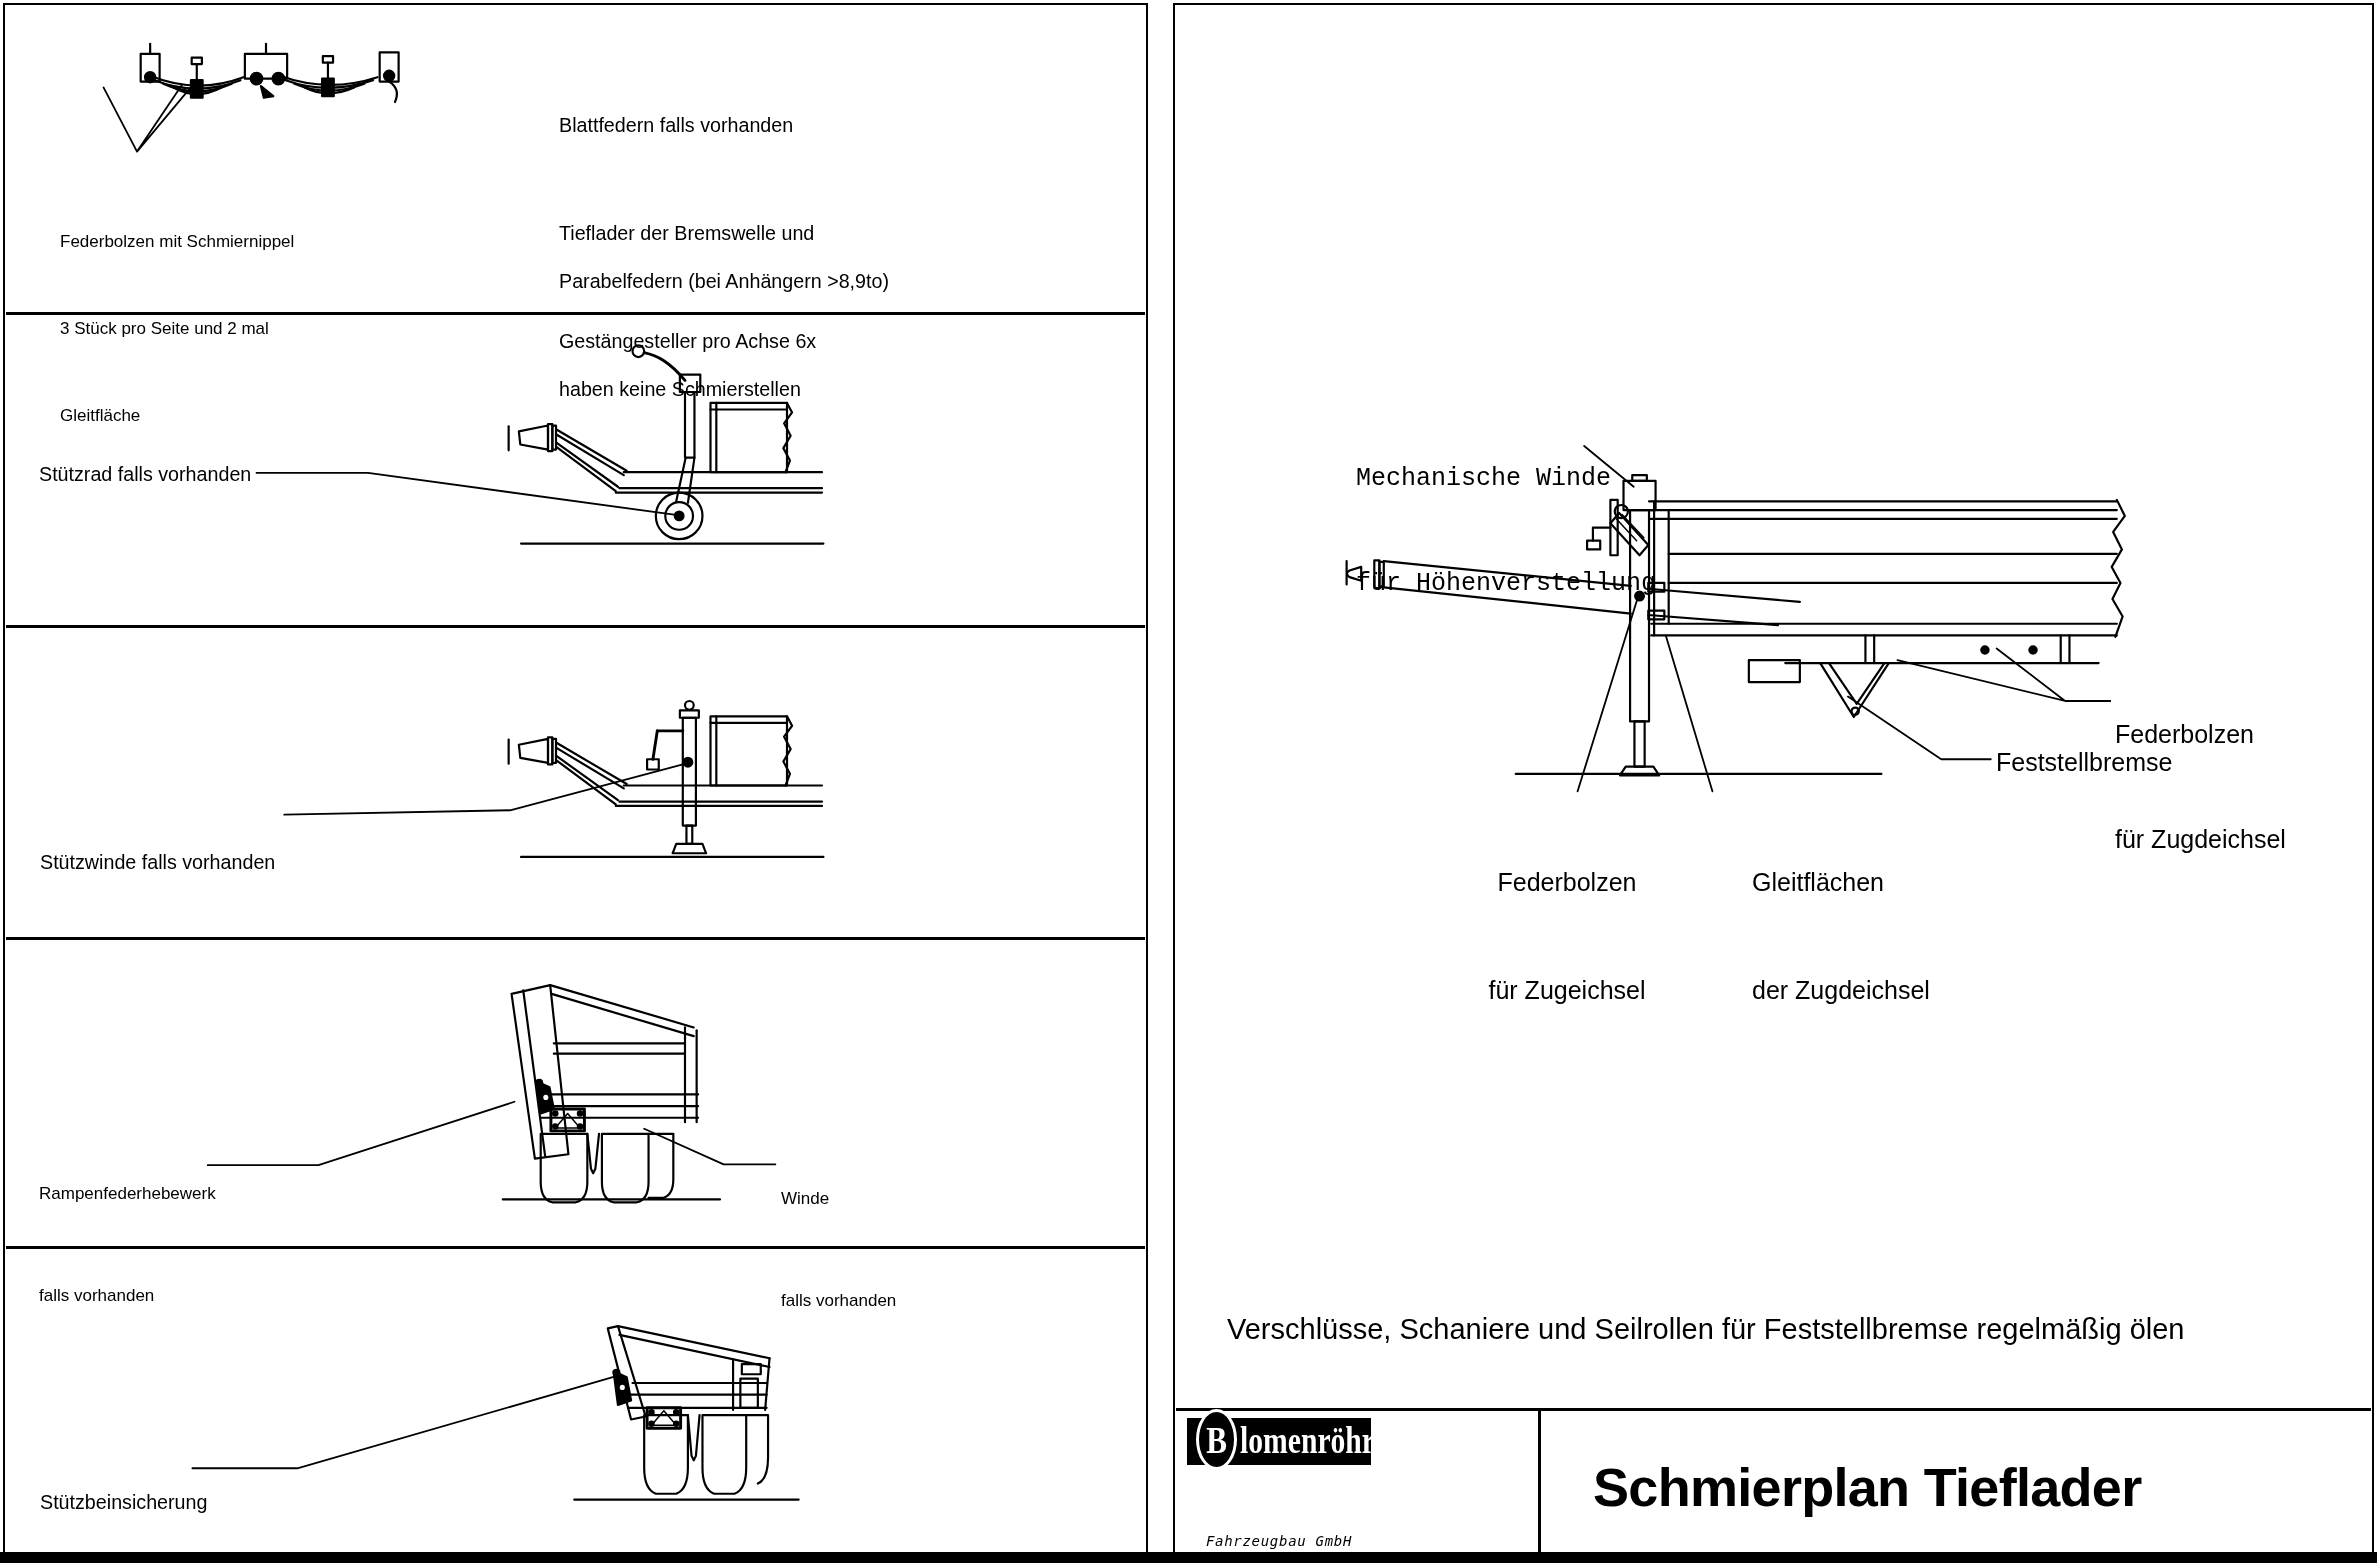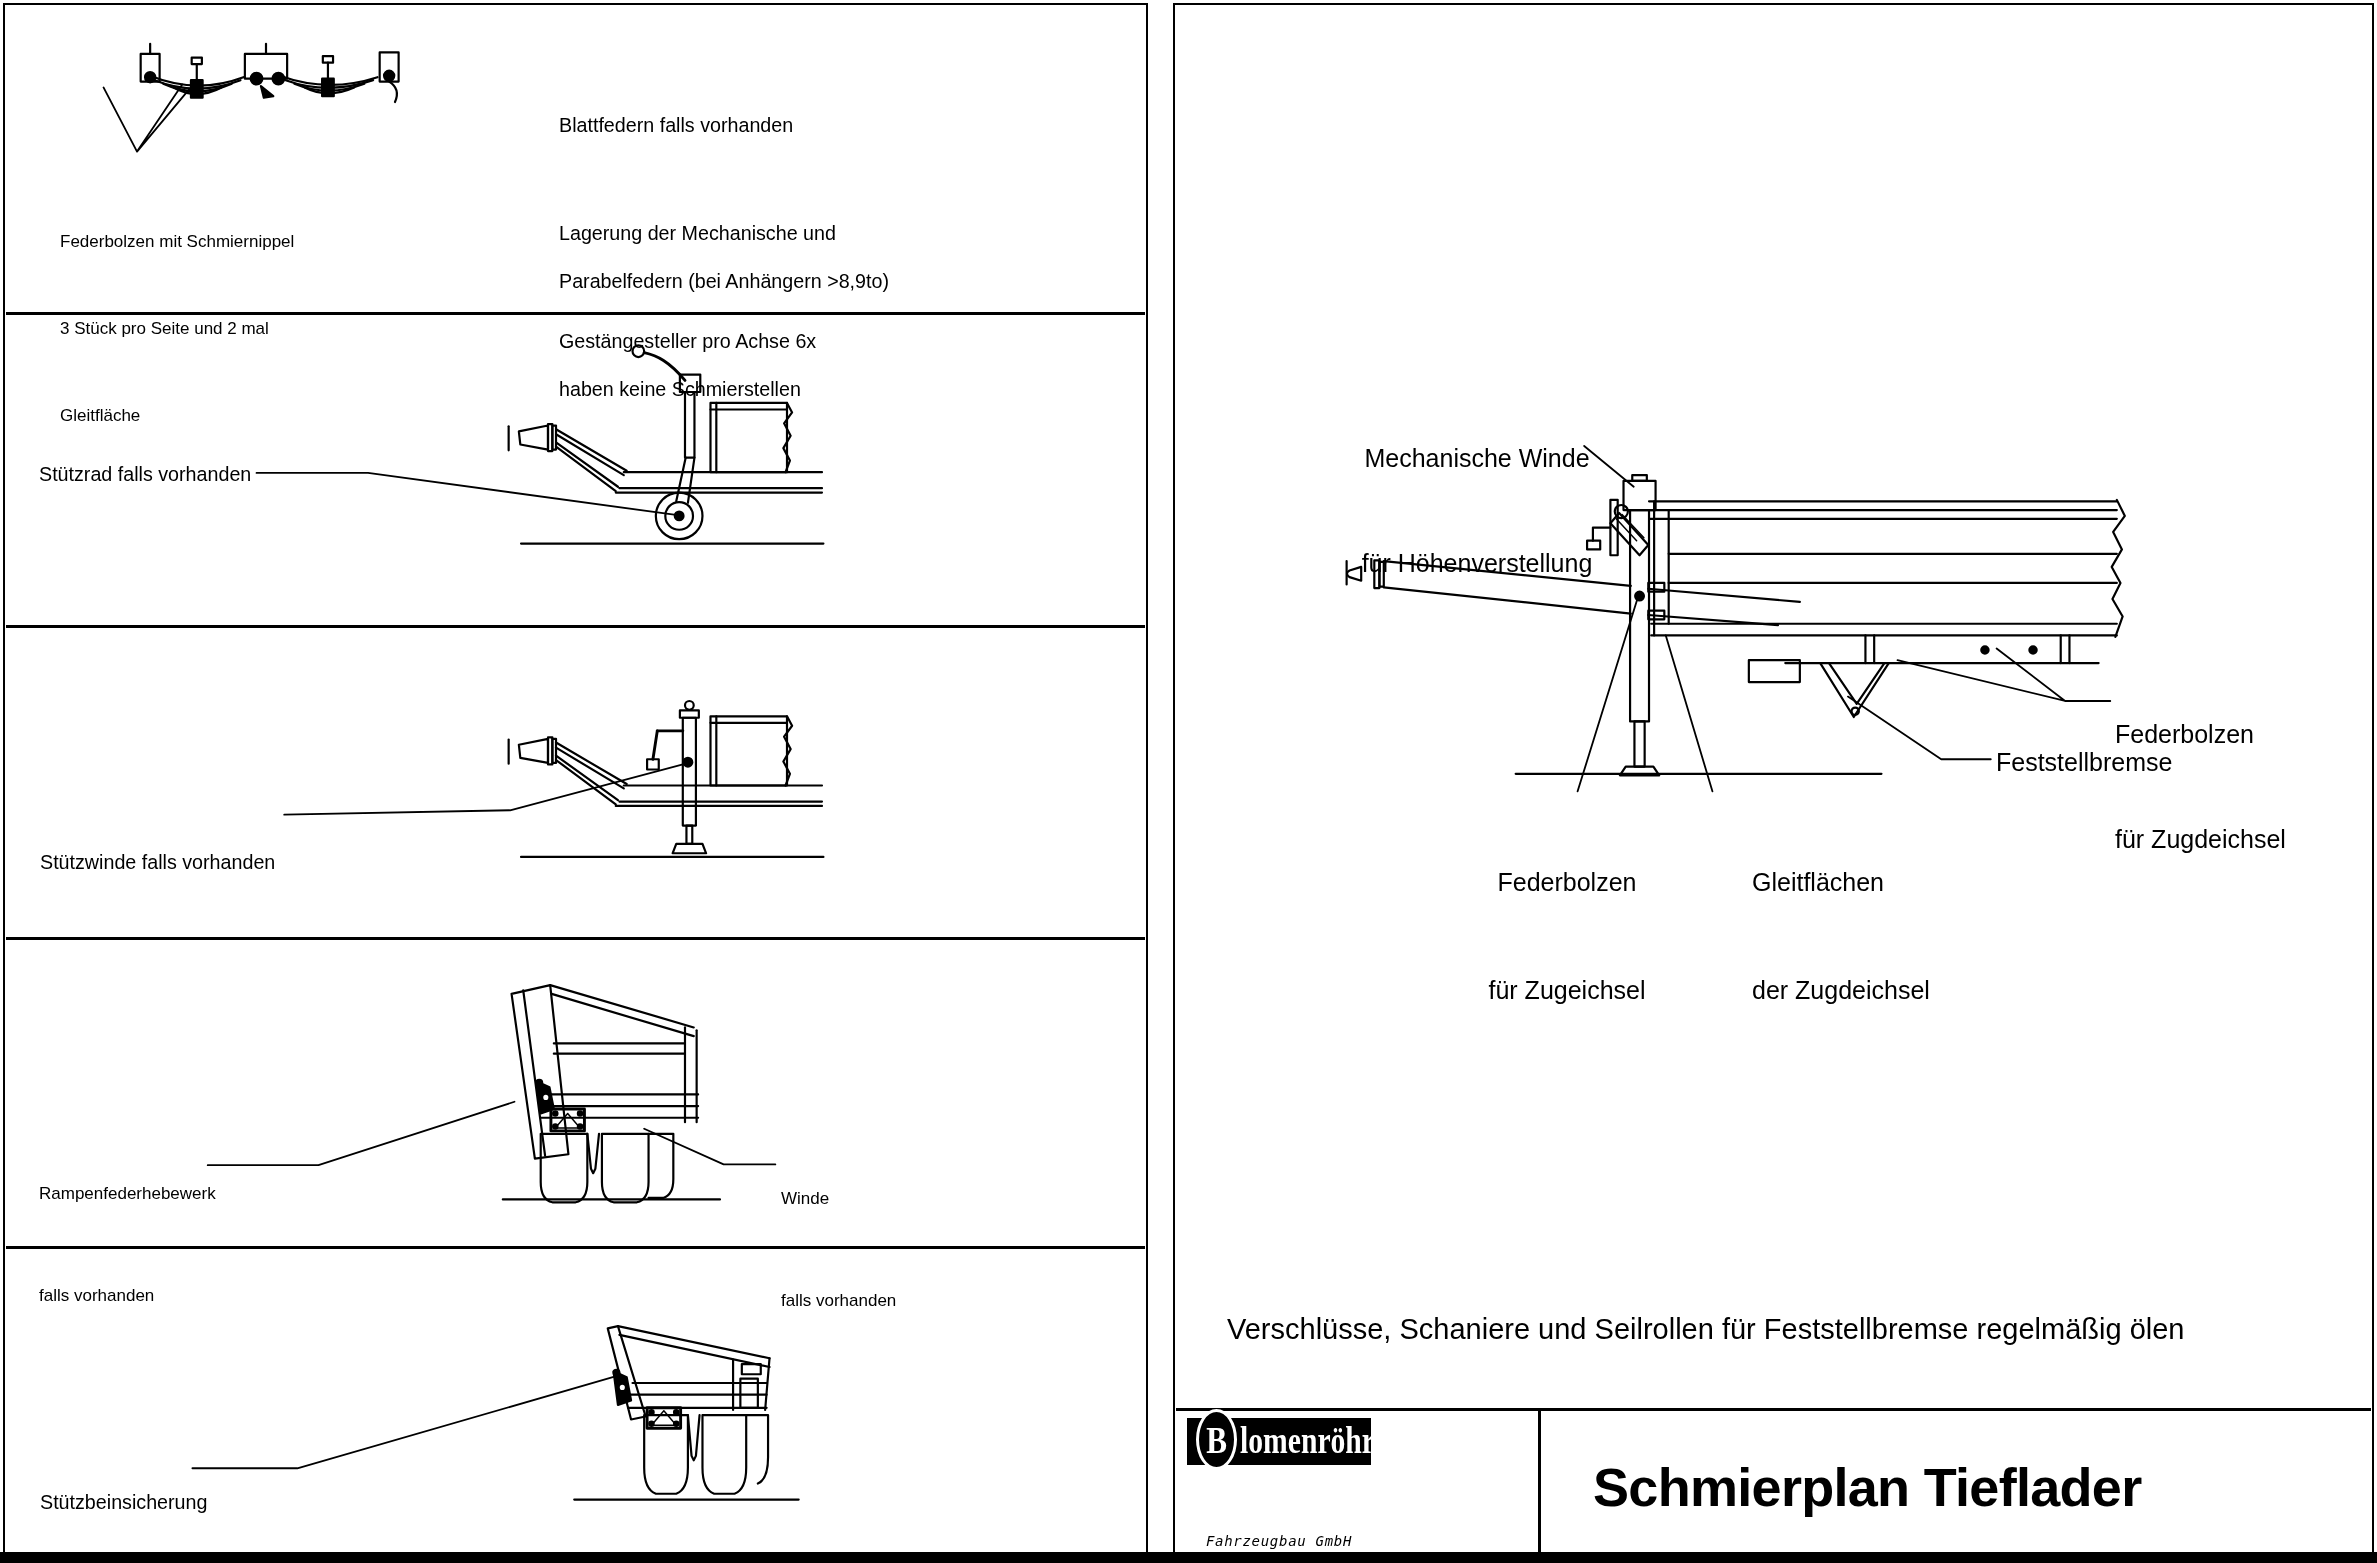--- a/index.html
+++ b/index.html
@@ -246,21 +246,21 @@
     </g>
   </svg>
 
   <div class="lbl t23" style="left:60px;top:169px;">
     <div>Federbolzen mit Schmiernippel</div>
     <div>3 Stück pro Seite und 2 mal</div>
     <div>Gleitfläche</div>
   </div>
   <div class="lbl t27" style="left:559px;top:35px;">
     <div>Blattfedern falls vorhanden</div>
-    <div>Lagerung der Mechanische und</div>
+    <div>Tieflader der Bremswelle und</div>
     <div>Gestängesteller pro Achse 6x</div>
   </div>
   <div class="lbl t27" style="left:559px;top:191px;">
     <div>Parabelfedern (bei Anhängern &gt;8,9to)</div>
     <div>haben keine Schmierstellen</div>
   </div>
 
   <div class="lbl t27" style="left:39px;top:456px;">Stützrad falls vorhanden</div>
 
   <div class="lbl t27" style="left:40px;top:800px;margin-top:44px;">Stützwinde falls vorhanden</div>
@@ -272,21 +272,21 @@
   <div class="lbl t27s" style="left:781px;top:1114px;">
     <div>Winde</div>
     <div>falls vorhanden</div>
   </div>
 
   <div class="lbl t27" style="left:40px;top:1412px;">
     <div>Stützbeinsicherung</div>
     
   </div>
 
-  <div class="lbl t34 ctr" style="left:1356px;top:371px;width:242px;">
+  <div class="lbl t34 ctr" style="left:1356px;top:391px;width:242px;font-family:Liberation Mono, monospace;">
     <div>Mechanische Winde</div>
     <div>für Höhenverstellung</div>
   </div>
   <div class="lbl t34" style="left:2115px;top:647px;">
     <div>Federbolzen</div>
     <div>für Zugdeichsel</div>
   </div>
   <div class="lbl t34" style="left:1996px;top:745px;">Feststellbremse</div>
   <div class="lbl t34b ctr" style="left:1483px;top:792px;width:168px;">
     <div>Federbolzen</div>

